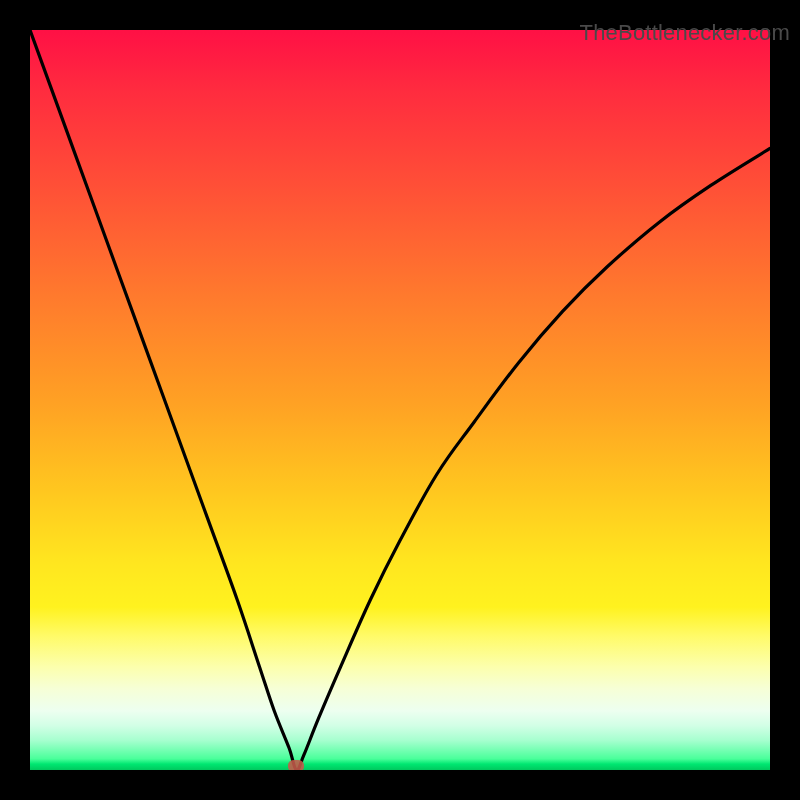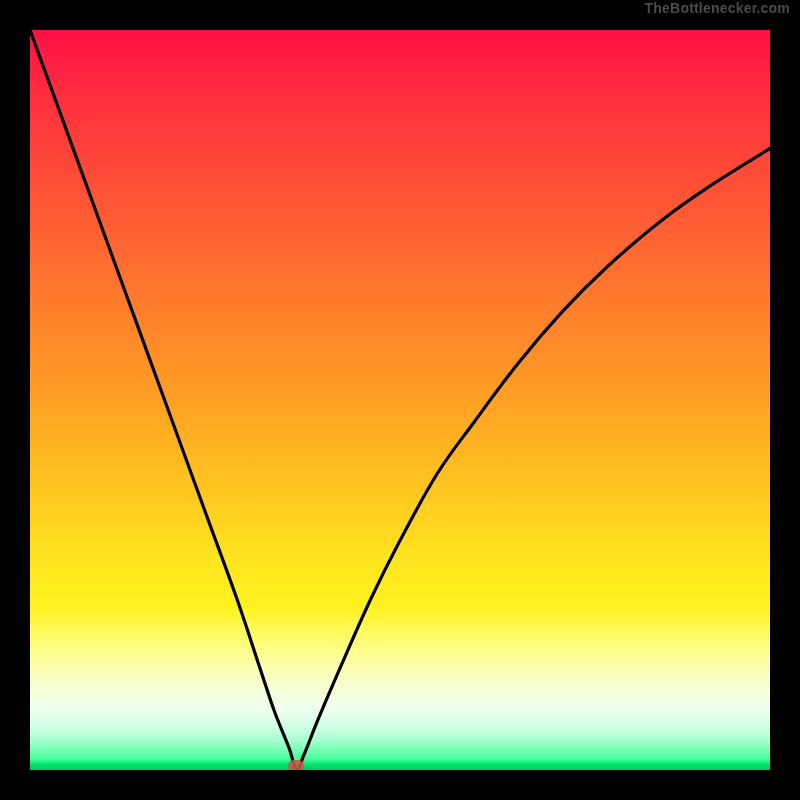--- a/index.html
+++ b/index.html
@@ -11,25 +11,25 @@
     font-family: Arial, Helvetica, sans-serif;
   }
   .frame {
     position: relative;
     width: 800px;
     height: 800px;
     background: #000;
   }
   .watermark {
     position: absolute;
-    top: 0;
+    top: 20px;
     right: 10px;
     color: #4a4a4a;
-    font-size: 14px;
-    font-weight: 700;
+    font-size: 22px;
+    font-weight: 400;
     z-index: 50;
     letter-spacing: 0.2px;
   }
   .plot-area {
     position: absolute;
     left: 30px;
     top: 30px;
     width: 740px;
     height: 740px;
     overflow: hidden;

